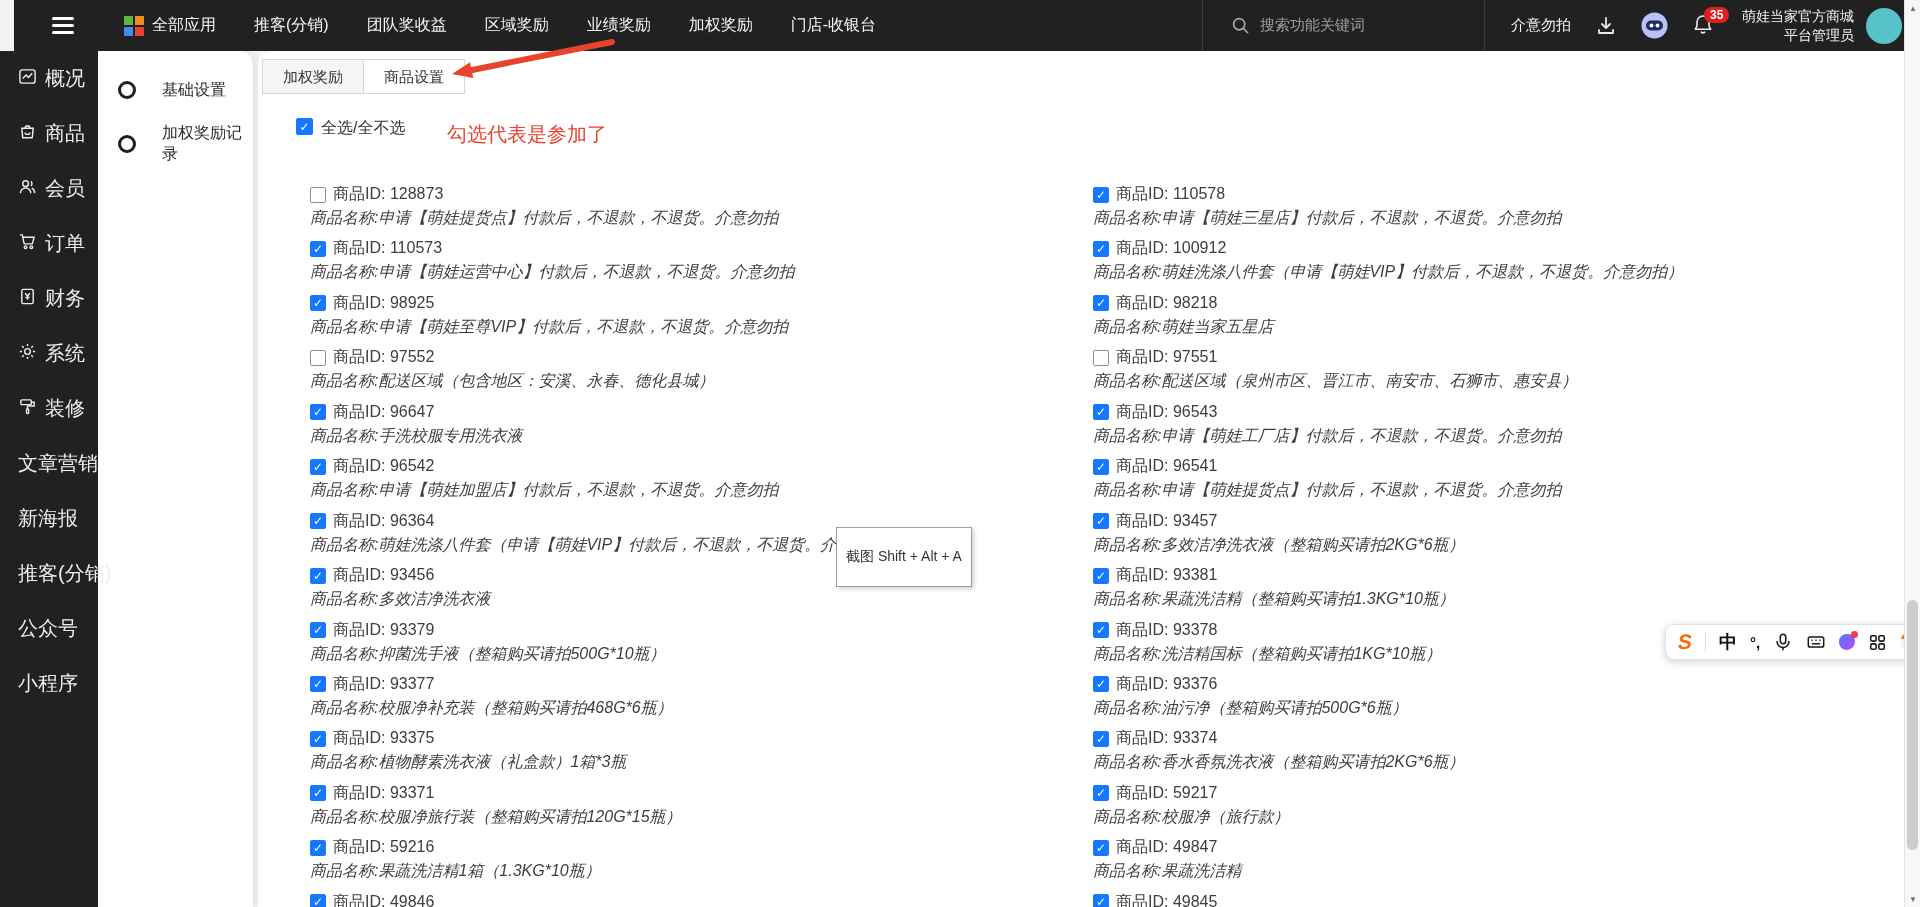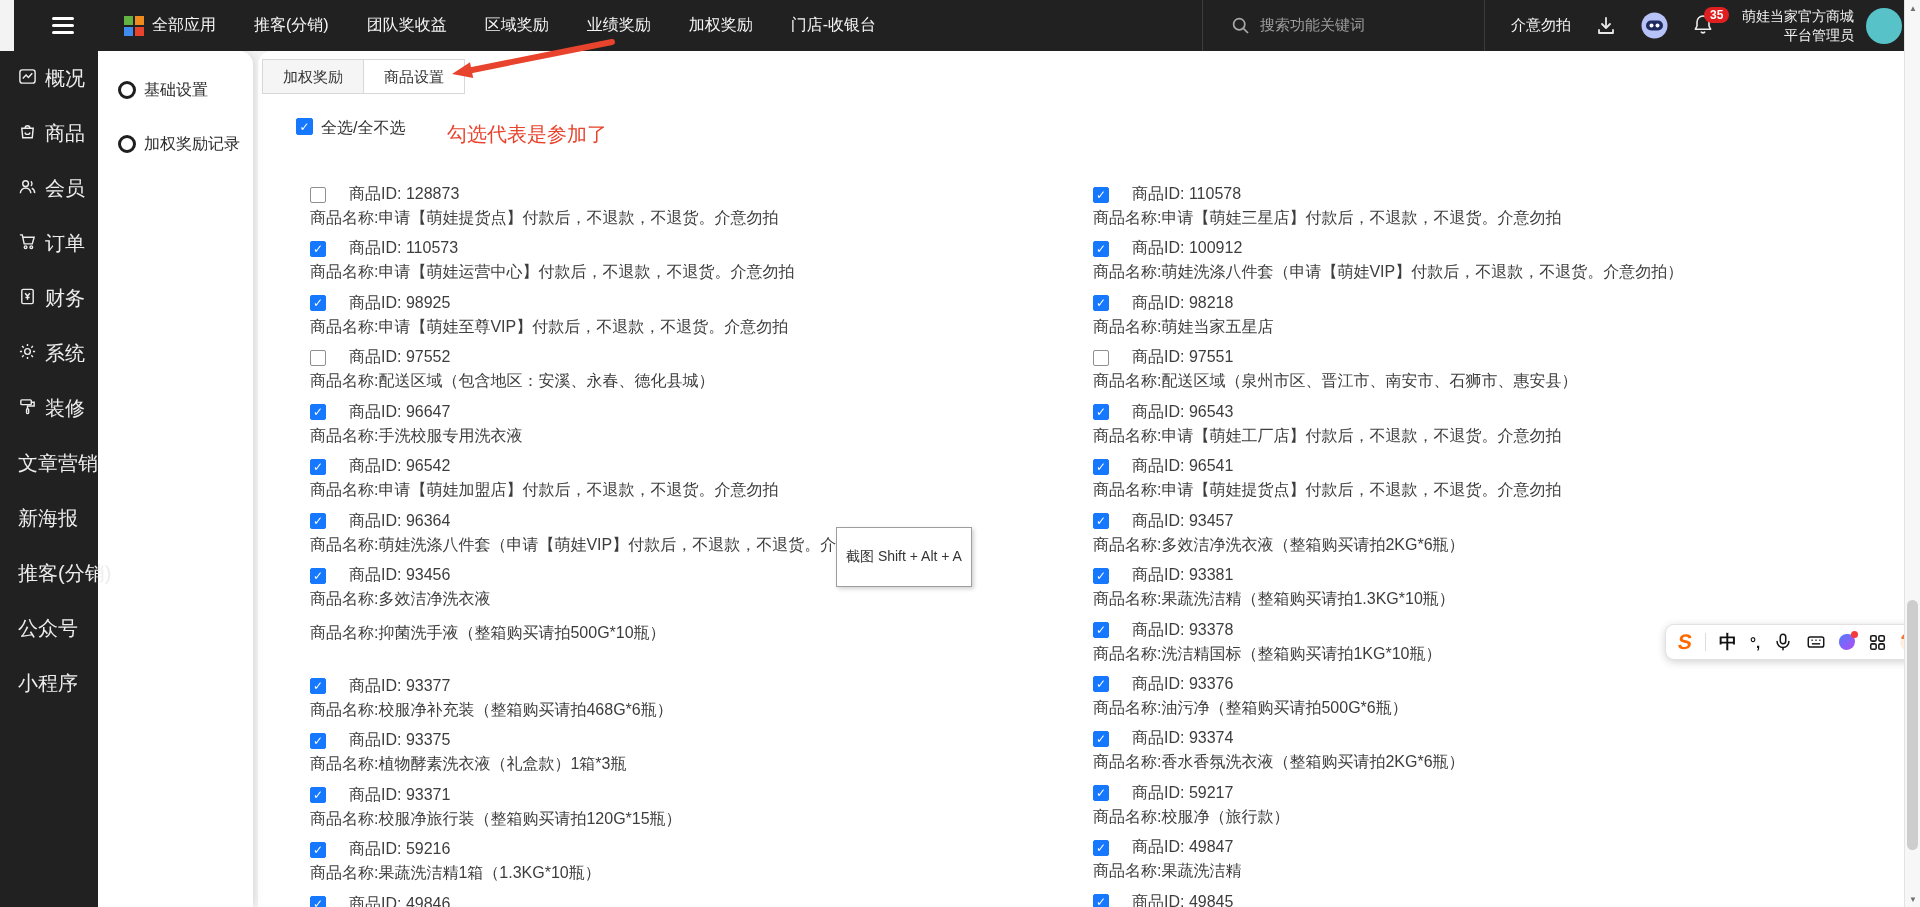--- a/index.html
+++ b/index.html
@@ -27,39 +27,39 @@
   .account{margin-left:18px;text-align:right;font-size:14px;line-height:1.35;color:#f2f2f2;white-space:nowrap;}
   .avatar{width:36px;height:36px;border-radius:50%;background:#57c2c8;margin:0 16px 0 12px;flex:none;cursor:pointer;}
   
   .sidebar{position:absolute;left:0;top:51px;width:98px;height:856px;background:#212121;z-index:4;}
   .side-item{height:55px;display:flex;align-items:center;gap:8px;padding-left:18px;
              color:#ededed;font-size:20px;cursor:pointer;white-space:nowrap;}
   .side-item svg{flex:none;}
   
   .subsidebar{position:absolute;left:98px;top:51px;width:155px;height:856px;background:#fff;
               border-top-right-radius:14px;box-shadow:3px 0 10px -2px rgba(0,0,0,.13);z-index:3;padding-top:16px;box-sizing:border-box;}
-  .sub-item{height:46px;margin-bottom:8px;display:flex;align-items:center;gap:8px;padding-left:20px;
+  .sub-item{height:46px;margin-bottom:8px;display:flex;align-items:center;gap:26px;padding-left:20px;
             font-size:16px;color:#2b2b2b;cursor:pointer;}
   .radio-ring{width:12px;height:12px;border:3px solid #1f1f1f;border-radius:50%;flex:none;}
   
   .main-panel{position:absolute;left:258px;top:51px;width:1646px;height:856px;background:#fff;
               border-top-left-radius:14px;z-index:2;}
   .tabs{position:absolute;left:4px;top:8px;display:inline-flex;border:1px solid #d8d8d8;}
   .tab{height:33px;line-height:33px;padding:0 20px;font-size:15px;color:#333;cursor:pointer;background:#f5f5f5;}
   .tab + .tab{border-left:1px solid #d8d8d8;}
   .tab.active{background:#fff;}
   .select-all{position:absolute;left:38px;top:67px;display:flex;align-items:flex-start;gap:8px;
               font-size:16px;color:#333;cursor:pointer;}
   .annotation-text{position:absolute;left:189px;top:70px;font-size:20px;color:#e8432d;white-space:nowrap;}
   .pcol{position:absolute;top:133px;width:720px;}
   .pcol.left{left:52px;} .pcol.right{left:835px;}
   .pblock{height:54.45px;}
-  .prow{display:flex;align-items:center;gap:23px;height:21px;cursor:pointer;}
+  .prow{display:flex;align-items:center;gap:7px;height:21px;cursor:pointer;}
   .pid,.pname{font-size:16px;color:#3d3d3d;white-space:nowrap;}
-  .pname{margin-top:2px;line-height:21px;}
+  .pname{margin-top:2px;line-height:21px;font-style:italic;}
   .cb{width:16px;height:16px;box-sizing:border-box;border:1px solid #8f8f8f;border-radius:2px;
       background:#fff;flex:none;display:flex;align-items:center;justify-content:center;}
   .cb.on{background:#1677ff;border-color:#1677ff;}
   .cb.on::after{content:"✓";color:#fff;font-size:12px;font-weight:bold;line-height:1;}
   .cb-lg{width:17px;height:17px;}
   
   .arrow-svg{position:absolute;left:0;top:0;width:1920px;height:907px;pointer-events:none;z-index:9;}
   
   .tooltip{position:absolute;left:836px;top:527px;background:#fff;border:1px solid #9e9e9e;
            box-shadow:2px 2px 4px rgba(0,0,0,.18);padding:20px 9px;font-size:14px;color:#333;
@@ -316,20 +316,24 @@
           <div class="pname">商品名称:萌娃洗涤八件套（申请【萌娃VIP】付款后，不退款，不退货。介意勿拍）</div>
         </div>
         <div class="pblock">
           <label class="prow">
             <span class="cb on"></span>
             <span class="pid">商品ID: 93456</span>
           </label>
           <div class="pname">商品名称:多效洁净洗衣液</div>
         </div>
         <div class="pblock">
+          <label class="prow">
+            <span class="cb on"></span>
+            <span class="pid">商品ID: 93379</span>
+          </label>
           <div class="pname">商品名称:抑菌洗手液（整箱购买请拍500G*10瓶）</div>
         </div>
         <div class="pblock">
           <label class="prow">
             <span class="cb on"></span>
             <span class="pid">商品ID: 93377</span>
           </label>
           <div class="pname">商品名称:校服净补充装（整箱购买请拍468G*6瓶）</div>
         </div>
         <div class="pblock">

